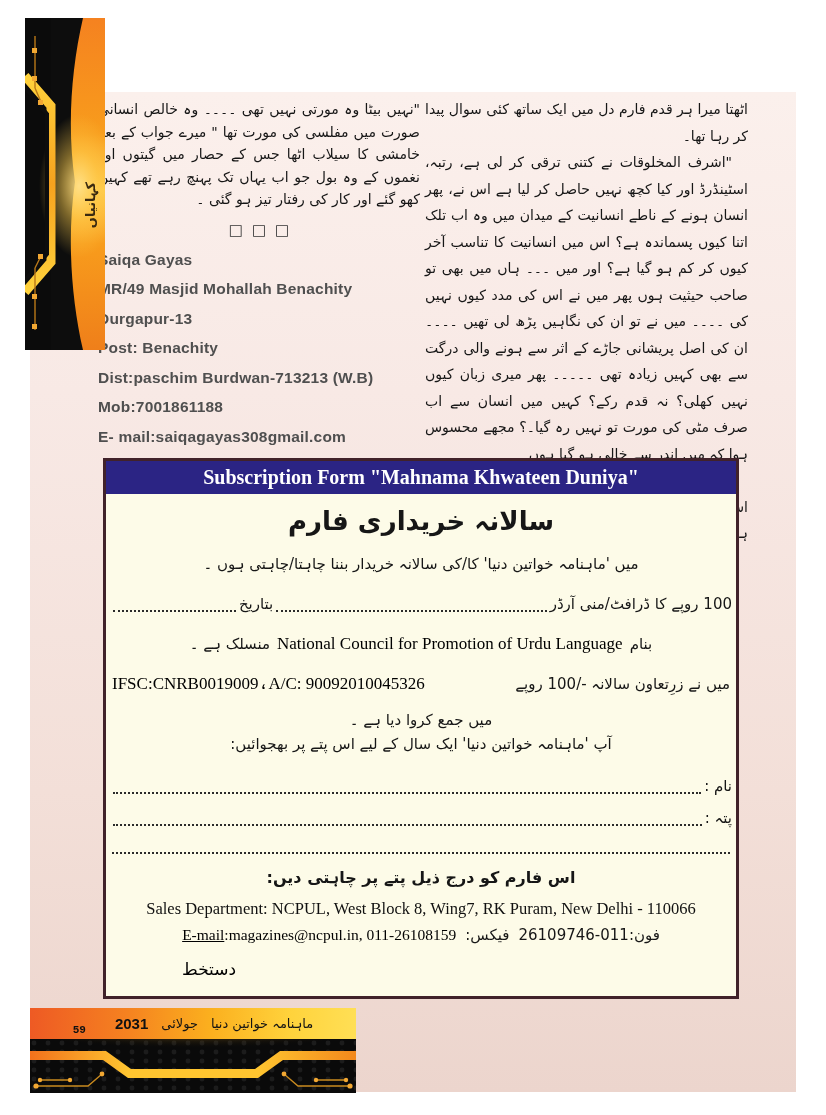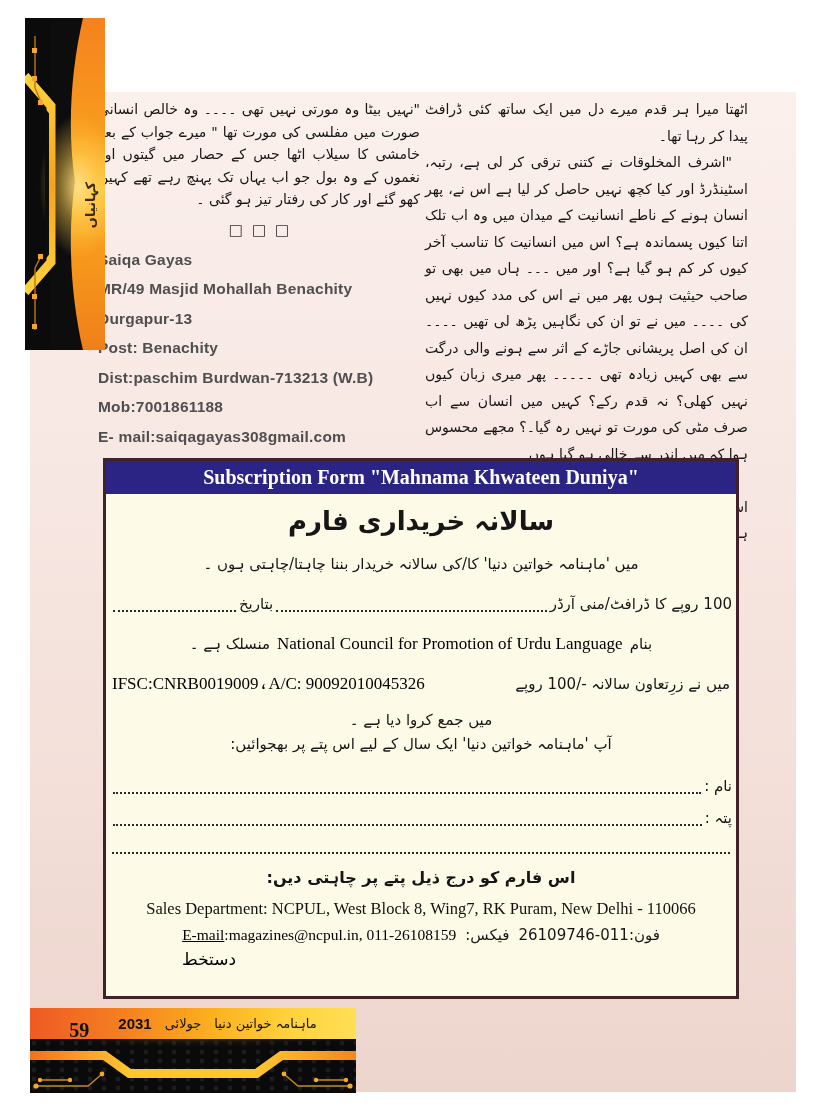--- a/index.html
+++ b/index.html
@@ -42,30 +42,30 @@
   .dotfill { flex:1 1 auto; border-bottom:2.5px dotted #2a2a2a; align-self:flex-end; margin:0 3px 4px; }
   .dotline { border-bottom:2.5px dotted #2a2a2a; height:14px; margin:10px 2px 0; }
   .eng-serif { font-family:"Liberation Serif", serif; font-size:17px; direction:ltr; unicode-bidi:isolate; }
   .banam-row { display:flex; direction:rtl; justify-content:center; gap:7px; align-items:baseline; margin-top:16px; }
   .ifsc-row { display:flex; direction:rtl; justify-content:space-between; gap:6px; align-items:baseline; margin-top:16px; padding:0 2px; }
   .f-heading { text-align:center; font-size:16px; font-weight:bold; margin-top:14px; }
   .sales { text-align:center; font-family:"Liberation Serif", serif; font-size:16.5px; color:#101010; margin-top:12px; }
   .phone-row { display:flex; direction:rtl; justify-content:center; gap:9px; align-items:baseline; margin-top:7px; font-size:15px; }
   .phone-row .eng-serif { font-size:15.5px; }
   .u-underline { text-decoration:underline; }
-  .signature { margin-top:5px; padding-left:72px; font-size:17px; direction:rtl; text-align:left; }
+  .signature { margin-top:15px; padding-left:72px; font-size:17px; direction:rtl; text-align:left; }
 
   
   .footer-bar { position:absolute; left:30px; top:1008px; width:326px; height:31px;
     background:linear-gradient(90deg,#ee5a24 0%, #f58220 30%, #fbaf1e 55%, #ffd33c 80%, #ffdf55 100%);
     display:flex; direction:rtl; align-items:center; justify-content:center; gap:13px; z-index:4; }
   .footer-bar .mag { font-size:13px; color:#141414; }
   .footer-bar .mon { font-size:13px; color:#141414; }
   .footer-bar .yr { font-family:"Liberation Sans", sans-serif; font-weight:bold; font-size:15px; color:#111; }
-  .footer-bar .pg { font-family:Liberation Serif, serif; font-weight:bold; font-size:20px; color:#111; margin-right:16px;margin-top:13px; }
+  .footer-bar .pg { font-family:Liberation Mono, monospace; font-weight:bold; font-size:11px; color:#111; margin-right:16px;margin-top:13px; }
   .footer-band { position:absolute; left:30px; top:1039px; width:326px; height:54px; z-index:4; }
 </style>
 </head>
 <body>
 
 <div class="page">
 
   <div class="pink-panel"></div>
 
   <div class="sidebar">
@@ -100,21 +100,21 @@
         <rect x="7" y="58" width="5" height="5" fill="#f2a833"></rect>
       <rect x="13" y="82" width="5" height="5" fill="#f2a833"></rect>
         <rect x="7" y="276" width="5" height="5" fill="#f2a833"></rect>
       <rect x="13" y="236" width="5" height="5" fill="#f2a833"></rect>
         <rect x="7" y="306" width="5" height="5" fill="#f2a833"></rect>
     </svg>
     <div class="sidebar-label">کہانیاں</div>
   </div>
 
   <div class="col-right urdu">
-    <p>اٹھتا میرا ہر قدم میرے دل میں ایک ساتھ کئی ڈرافٹ پیدا کر رہا تھا۔</p>
+    <p>اٹھتا میرا ہر قدم فارم دل میں ایک ساتھ کئی سوال پیدا کر رہا تھا۔</p>
     <p class="indent">"اشرف المخلوقات نے کتنی ترقی کر لی ہے، رتبہ، اسٹینڈرڈ اور کیا کچھ نہیں حاصل کر لیا ہے اس نے، پھر انسان ہونے کے ناطے انسانیت کے میدان میں وہ اب تلک اتنا کیوں پسماندہ ہے؟ اس میں انسانیت کا تناسب آخر کیوں کر کم ہو گیا ہے؟ اور میں ۔۔۔ ہاں میں بھی تو صاحب حیثیت ہوں پھر میں نے اس کی مدد کیوں نہیں کی ۔۔۔۔ میں نے تو ان کی نگاہیں پڑھ لی تھیں ۔۔۔۔ ان کی اصل پریشانی جاڑے کے اثر سے ہونے والی درگت سے بھی کہیں زیادہ تھی ۔۔۔۔۔ پھر میری زبان کیوں نہیں کھلی؟ نہ قدم رکے؟ کہیں میں انسان سے اب صرف مٹی کی مورت تو نہیں رہ گیا۔؟ مجھے محسوس ہوا کہ میں اندر سے خالی ہو گیا ہوں ۔</p>
     <p class="indent">" پاپا۔۔۔ پاپا۔۔۔۔ کیا وہ مورتی نہیں، میں نے دیکھا اس کی آنکھیں ہل رہی تھیں" کار کی سیٹ پر بیٹھتے ہوئے میرے بیٹے نے پوچھا۔</p>
   </div>
 
   <div class="col-left">
     <div class="urdu urdu-p">"نہیں بیٹا وہ مورتی نہیں تھی ۔۔۔۔ وہ خالص انسانی صورت میں مفلسی کی مورت تھا " میرے جواب کے بعد خامشی کا سیلاب اٹھا جس کے حصار میں گیتوں اور نغموں کے وہ بول جو اب یہاں تک پہنچ رہے تھے کہیں کھو گئے اور کار کی رفتار تیز ہو گئی ۔</div>
     <div class="divider-squares">□□□</div>
     <div class="contact">
       <div>Saiqa Gayas</div>
       <div>MR/49 Masjid Mohallah Benachity</div>

